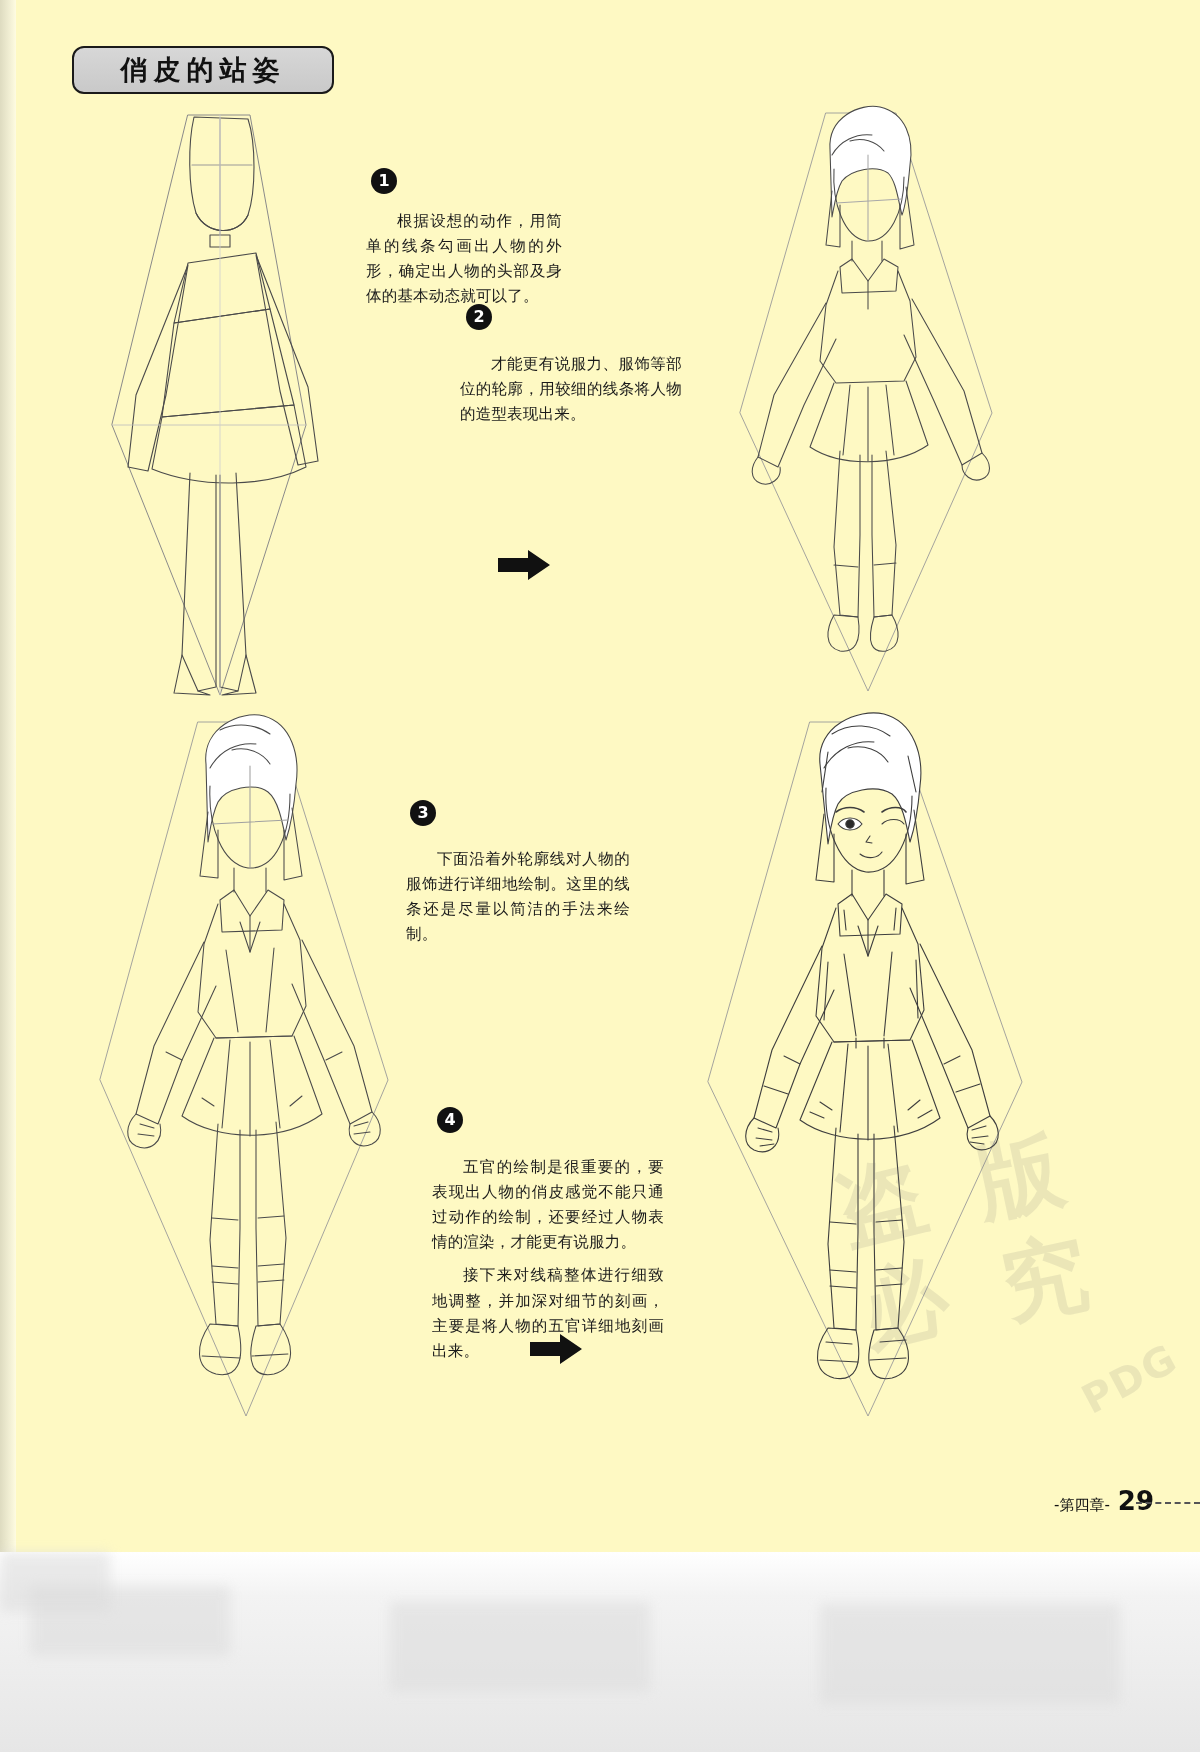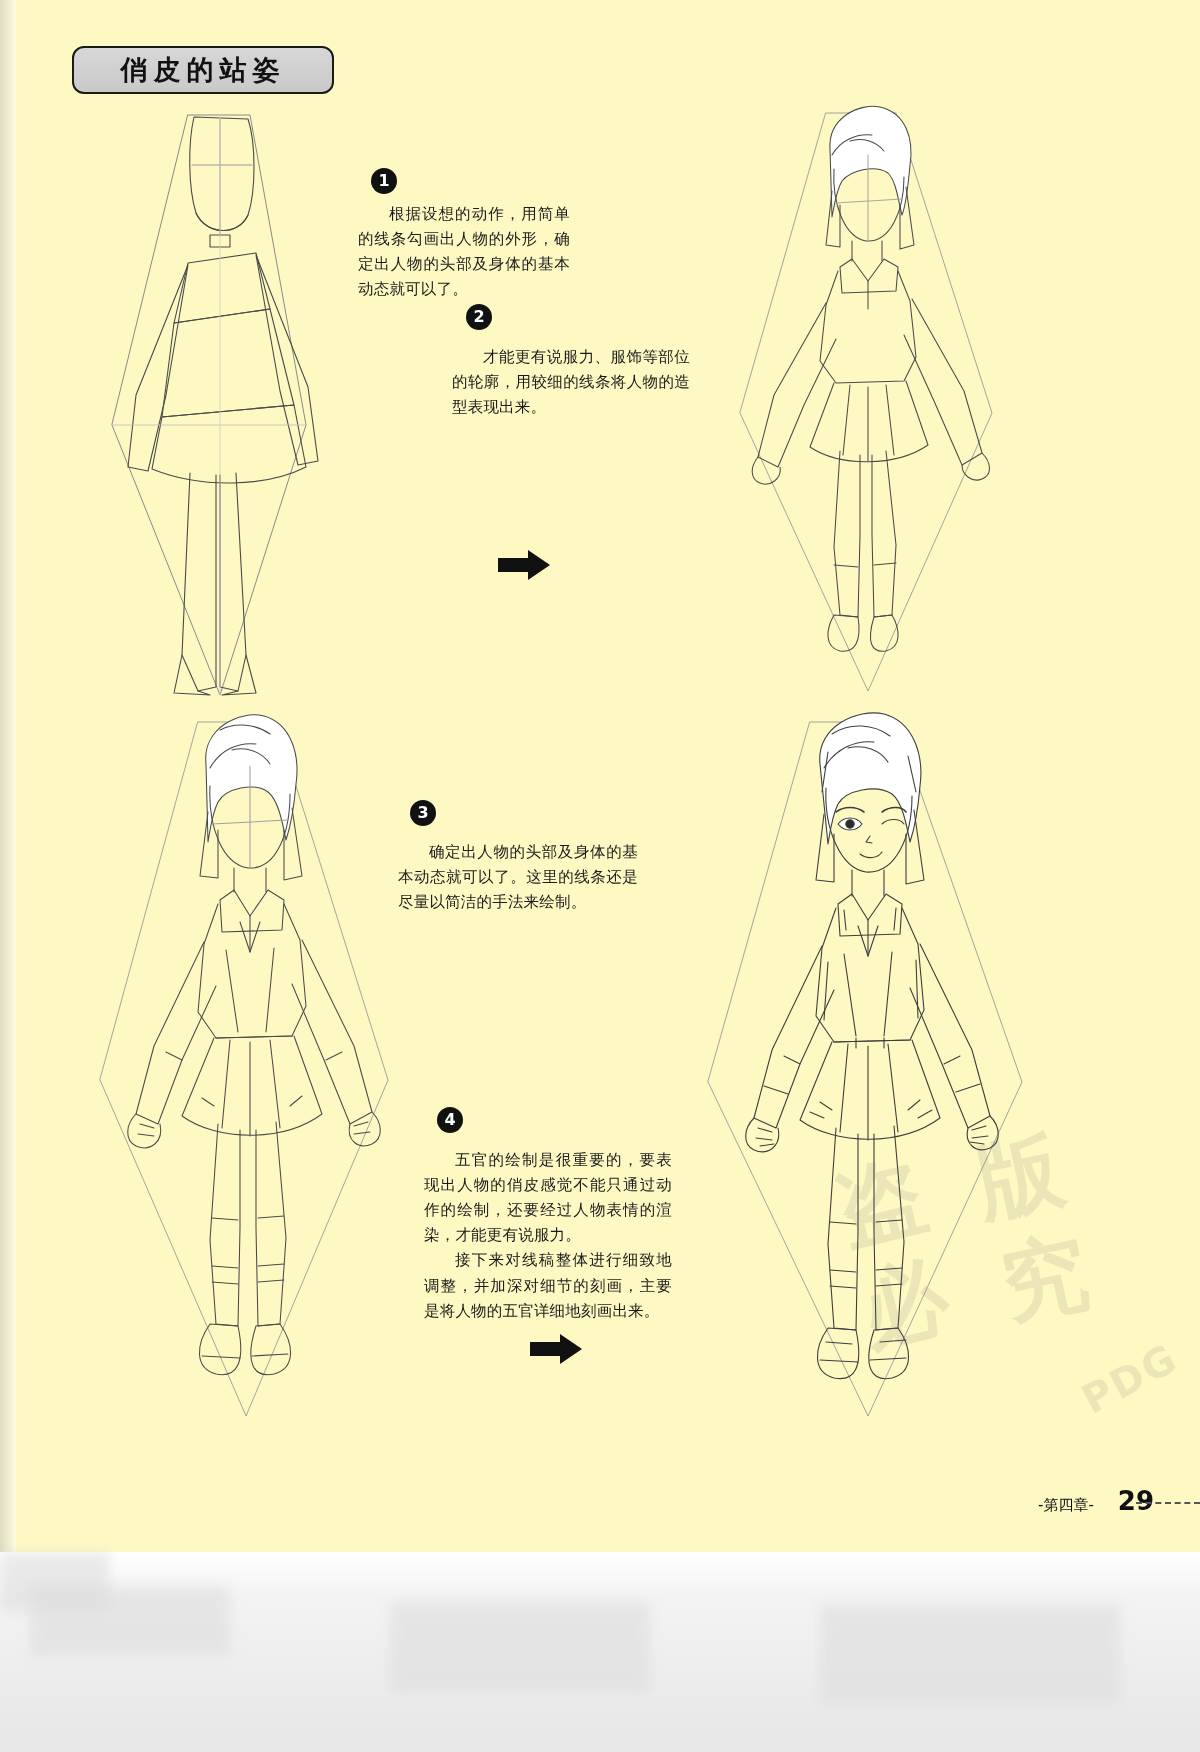--- a/index.html
+++ b/index.html
@@ -38,30 +38,30 @@
   }
   
   .txt{
     position:absolute;
     font-size:15.5px;
     line-height:1.62;
     color:#1b1b1b;
     text-align:justify;
     letter-spacing:0.2px;
   }
-  .txt p{margin:0;text-indent:2em;}
+  .txt p{margin:8px;text-indent:2em;font-family:Liberation Mono, monospace;}
   
   .arrow{position:absolute;width:56px;height:34px;}
   
   .fig{position:absolute;}
   .fig svg{display:block;}
   
   .footer{
     position:absolute;right:46px;bottom:236px;
-    display:flex;align-items:baseline;gap:24px;
+    display:flex;align-items:baseline;gap:8px;
     color:#111;
   }
   .footer .chap{font-size:15px;}
   .footer .pg{font-size:26px;font-weight:bold;}
   .foot-rule{
     position:absolute;right:0;bottom:248px;width:64px;
     border-top:2px dashed #555;
   }
   
   .scan-band{
@@ -244,21 +244,21 @@
       <path d="M142 582 L168 584 M214 580 L188 582"></path>
 
       <path d="M140 624 C126 644 124 668 146 674 C166 678 176 664 168 626 Z"></path>
       <path d="M210 624 C224 644 226 668 204 674 C184 678 174 664 186 626 Z"></path>
       <path d="M132 656 L170 658 M218 654 L182 656"></path>
     </svg>
   </div>
 
   <div class="marker" style="position:absolute;left:410px;top:800px;">3</div>
   <div class="txt" style="left:398px;top:840px;width:240px;">
-    <p>确定出人物的头部及身体的基本动态就可以了。这里的线条还是尽量以简洁的手法来绘制。</p>
+    <p>下面沿着外轮廓线对人物的服饰进行详细地绘制。这里的线条还是尽量以简洁的手法来绘制。</p>
   </div>
 
   <div class="marker" style="position:absolute;left:437px;top:1107px;">4</div>
   <div class="txt" style="left:424px;top:1148px;width:248px;">
     <p>五官的绘制是很重要的，要表现出人物的俏皮感觉不能只通过动作的绘制，还要经过人物表情的渲染，才能更有说服力。</p>
     <p>接下来对线稿整体进行细致地调整，并加深对细节的刻画，主要是将人物的五官详细地刻画出来。</p>
   </div>
 
   <div class="arrow" style="left:528px;top:1332px;">
     <svg width="56" height="34" viewBox="0 0 56 34">

